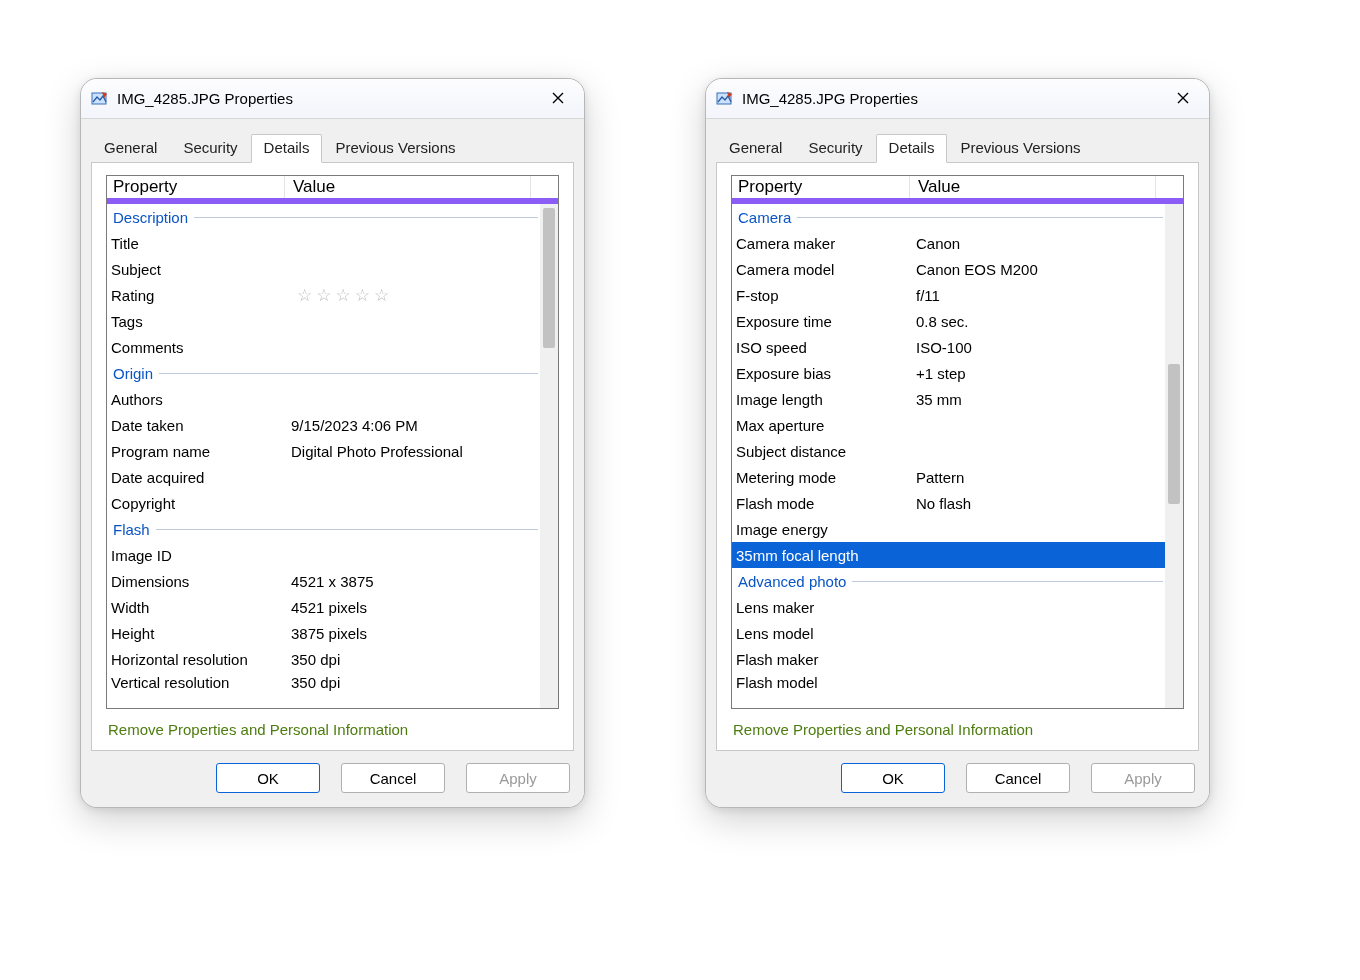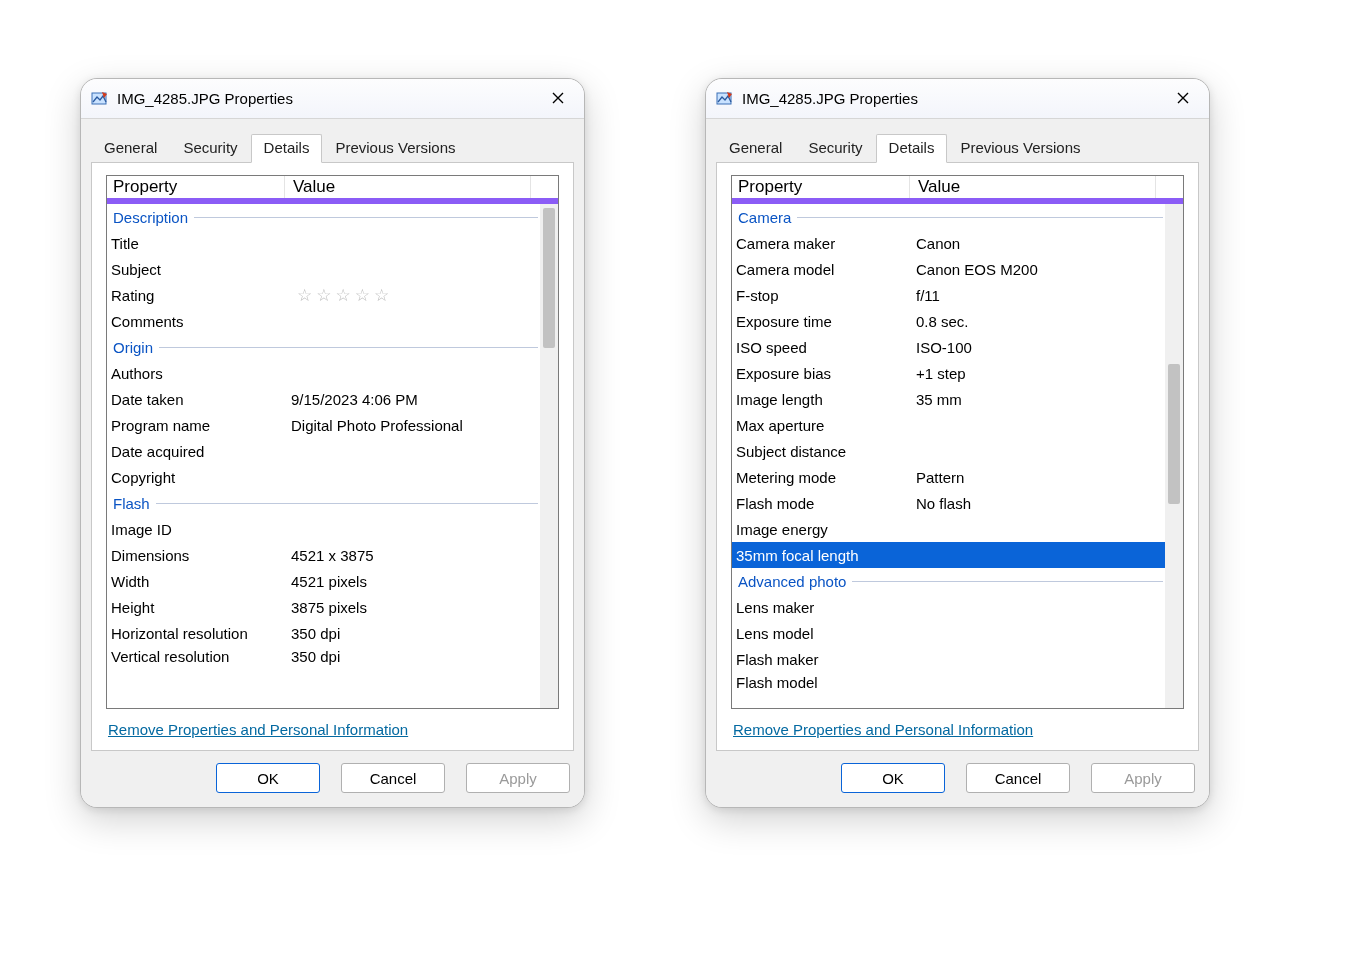--- a/index.html
+++ b/index.html
@@ -164,22 +164,21 @@
   .scroll-thumb {
     position: absolute;
     left: 3px; right: 3px;
     background: #c2c2c2;
     border-radius: 2px;
   }
   .dialog.left .scroll-thumb { top: 4px; height: 140px; }
   .dialog.right .scroll-thumb { top: 160px; height: 140px; }
 
   .remove-link {
-    color: #0369a1;
-    text-decoration: underline;
+    color: #4d7c0f;
     font-size: 15px;
     margin: 12px 0 4px 2px;
     cursor: pointer;
     display: inline-block;
   }
 
   .button-row {
     display: flex;
     justify-content: flex-end;
     gap: 21px;
@@ -252,20 +251,24 @@
             </div>
             <div class="row">
               <div class="pcell">Subject</div>
               <div class="vcell"></div>
             </div>
             <div class="row">
               <div class="pcell">Rating</div>
               <div class="vcell"><span class="stars">☆☆☆☆☆</span></div>
             </div>
             <div class="row">
+              <div class="pcell">Tags</div>
+              <div class="vcell"></div>
+            </div>
+            <div class="row">
               <div class="pcell">Comments</div>
               <div class="vcell"></div>
             </div>
             <div class="group-header">
               <span class="grp-text">Origin</span>
             </div>
             <div class="row">
               <div class="pcell">Authors</div>
               <div class="vcell"></div>
             </div>

